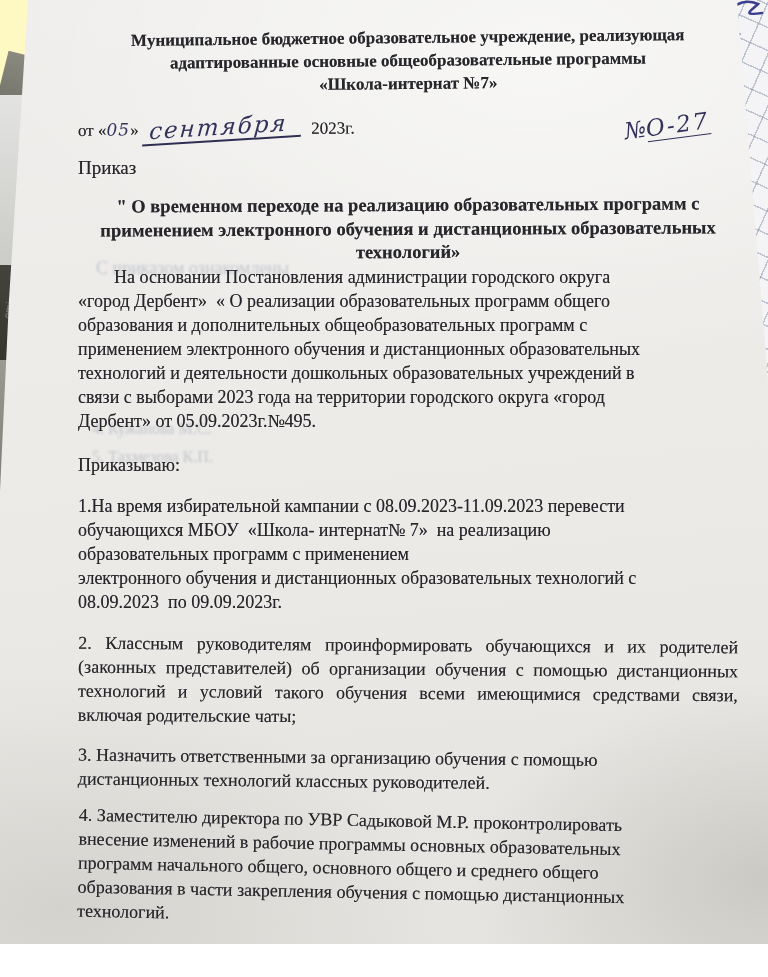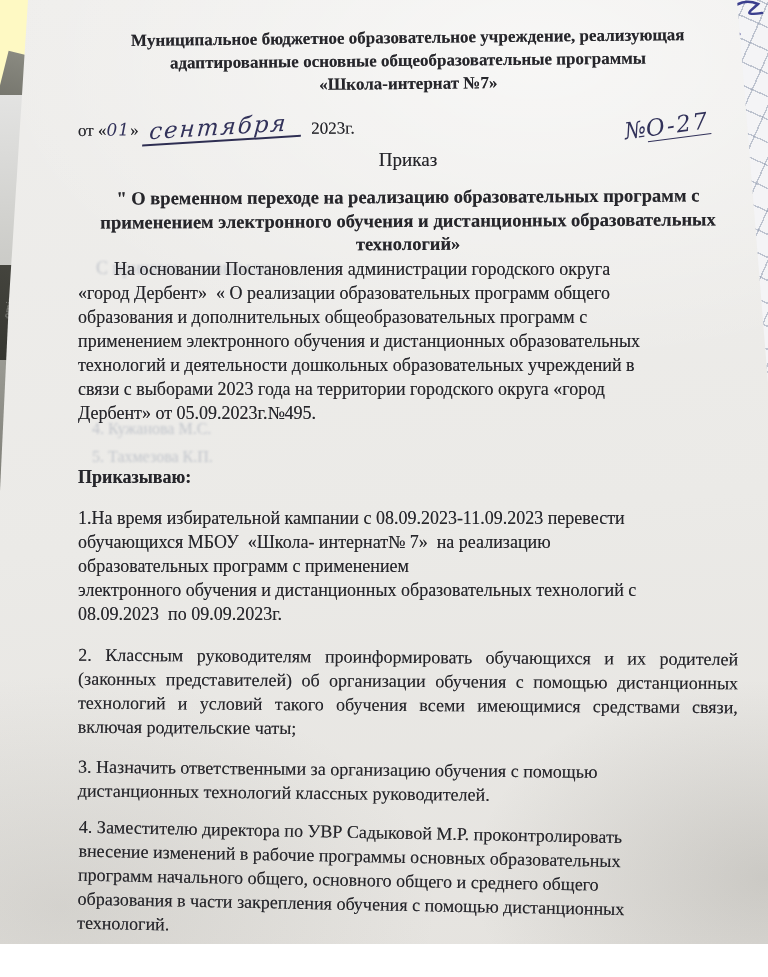--- a/index.html
+++ b/index.html
@@ -59,27 +59,27 @@
   }
   .hw{font-family:"DejaVu Serif",serif;font-style:italic;color:#32325a;text-shadow:none;}
   .hw-day{font-size:17px;letter-spacing:1px;}
   .hw-month{
     display:inline-block;font-size:23px;letter-spacing:2px;
     border-bottom:2px solid #2e2e52;padding:0 14px 1px 6px;margin:0 10px 0 4px;
     transform:rotate(-3deg) skewX(-8deg);
   }
   .doc-no{display:inline-block;transform:rotate(-7deg);font-size:23px;margin-right:28px;}
   .doc-no .num{border-bottom:1.5px solid #32325a;letter-spacing:2px;}
-  .order-title{text-align:center;font-size:19px;margin-top:8px;}
+  .order-title{font-size:19px;margin-top:16px;}
   .subject{
     font-weight:bold;text-align:center;white-space:pre-line;
     margin-top:14px;font-size:18.5px;line-height:23.5px;transform:rotate(-.3deg);
   }
   .basis{white-space:pre-line;text-indent:36px;}
-  .command{font-weight:bold;margin-top:40px;}
+  .command{font-weight:normal;margin-top:20px;}
   .item{white-space:pre-line;margin-top:17px;}
   .item-justify{white-space:normal;text-align:justify;margin-top:19px;transform:rotate(.4deg);}
   .item-3{transform:rotate(.6deg);}
   .item-4{transform:rotate(1.1deg);margin-top:15px;}
   
   .bleed{
     position:absolute;color:rgba(110,120,145,.32);filter:blur(1.3px);
     font-size:18px;text-shadow:none;
   }
   .bleed-1{left:96px;top:258px;}
@@ -114,21 +114,21 @@
     <div class="content">
 
       <div class="hdr">
         <div>Муниципальное бюджетное образовательное учреждение, реализующая</div>
         <div>адаптированные основные общеобразовательные программы</div>
         <div>«Школа-интернат №7»</div>
       </div>
 
       <div class="date-row">
         <span>
-          <span>от «</span><span class="hw hw-day">01</span><span>»</span><span class="hw hw-month">сентября</span><span>2023г.</span>
+          <span>от «</span><span class="hw hw-day">05</span><span>»</span><span class="hw hw-month">сентября</span><span>2023г.</span>
         </span>
         <span class="hw doc-no">
           <span>№</span><span class="num">О-27</span>
         </span>
       </div>
 
       <div class="order-title">Приказ</div>
 
       <div class="subject">" О временном переходе на реализацию образовательных программ с
 применением электронного обучения и дистанционных образовательных

